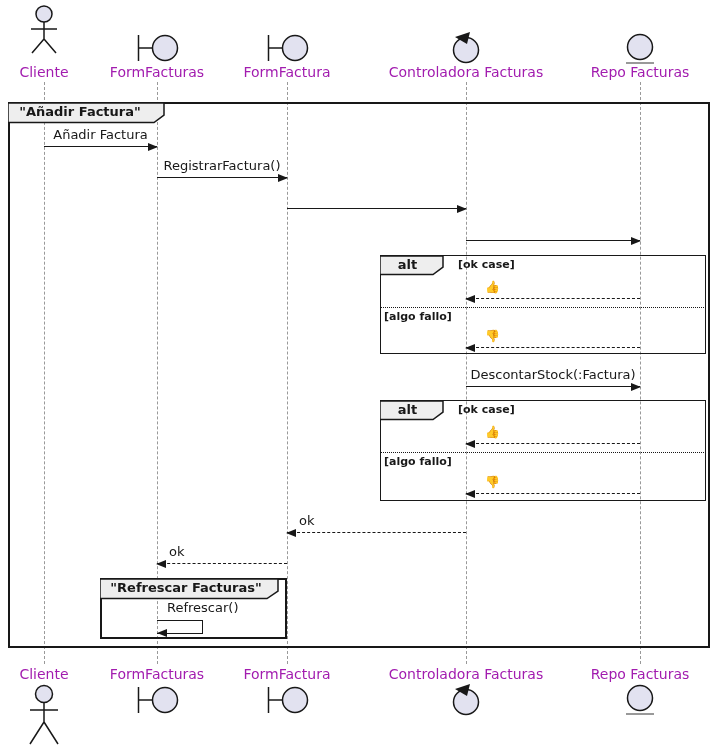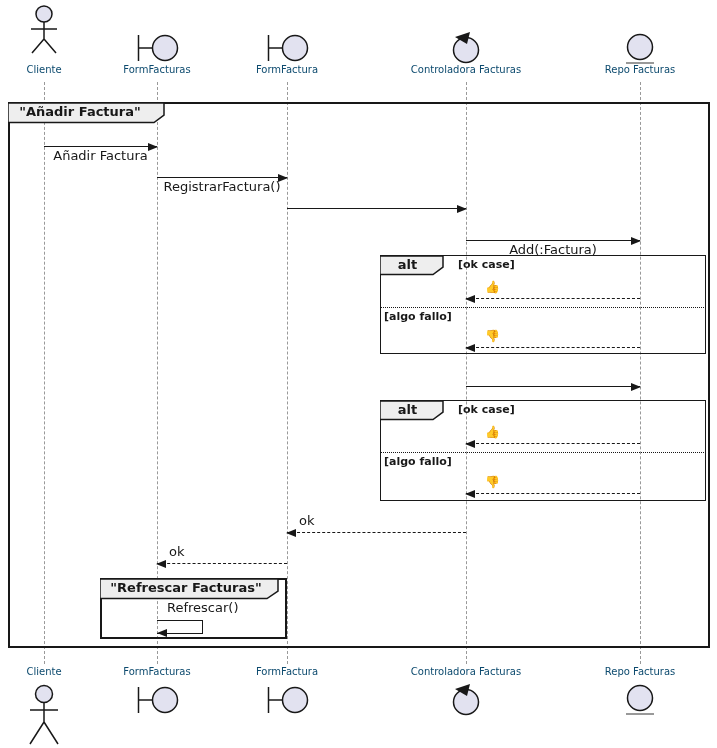--- a/index.html
+++ b/index.html
@@ -1,24 +1,24 @@
 <!DOCTYPE html>
 <html><head>
 <meta charset="utf-8">
 <style>
   html,body{margin:0;padding:0;background:#fff;}
   #canvas{position:relative;width:717px;height:748px;background:#fff;overflow:hidden;
           font-family:"DejaVu Sans","Liberation Sans",sans-serif;color:#181818;}
   .lifeline{position:absolute;width:0;border-left:1px dashed #999;}
-  .plabel{position:absolute;text-align:center;font-size:10px;color:#0c4a6e;white-space:nowrap;}
+  .plabel{position:absolute;text-align:center;font-size:14px;color:#a21caf;white-space:nowrap;}
   .frame{position:absolute;border:2px solid #181818;background:transparent;}
   .tab-svg{position:absolute;}
   .tab-title{position:absolute;font-size:13px;font-weight:bold;text-align:center;white-space:nowrap;}
   .msg-label{position:absolute;font-size:13px;white-space:nowrap;}
-  .msg-label.center{text-align:center;margin-top:21px;}
+  .msg-label.center{text-align:center;}
   .line-solid{position:absolute;height:0;border-top:1px solid #181818;}
   .line-dashed{position:absolute;height:0;border-top:1px dashed #181818;}
   .ah-r{position:absolute;right:-1px;top:-4px;width:0;height:0;
         border-top:4px solid transparent;border-bottom:4px solid transparent;border-left:10px solid #181818;}
   .ah-l{position:absolute;left:-1px;top:-4px;width:0;height:0;
         border-top:4px solid transparent;border-bottom:4px solid transparent;border-right:10px solid #181818;}
   .alt-box{position:absolute;border:1.5px solid #181818;}
   .guard{position:absolute;font-size:11px;font-weight:bold;white-space:nowrap;}
   .divider{position:absolute;height:0;border-top:1px dotted #181818;}
   .op-label{position:absolute;font-size:13px;font-weight:bold;text-align:center;}
@@ -91,21 +91,20 @@
 
   <div class="msg-label center" style="left:157px;top:158px;width:130px;">RegistrarFactura()</div>
   <div class="line-solid" style="left:157px;top:177px;width:130px;">
       <span class="ah-r"></span>
     </div>
 
   <div class="line-solid" style="left:287px;top:208px;width:179px;">
       <span class="ah-r"></span>
     </div>
 
-  <div class="msg-label center" style="left:466px;top:221px;width:174px;">Add(:Factura)</div>
   <div class="line-solid" style="left:466px;top:240px;width:174px;">
       <span class="ah-r"></span>
     </div>
 
   <div class="alt-box" style="left:380px;top:255px;width:324px;height:97px;"></div>
   <span class="tab-svg" style="left:380px;top:255px;">
     <svg width="65" height="21" viewBox="0 0 65 21">
       <polygon points="0,1 63,1 63,12 53,19.5 0,19.5" fill="#EEEEEE" stroke="#181818" stroke-width="1.5"></polygon>
     </svg>
   </span>
@@ -115,20 +114,21 @@
   <div class="line-dashed" style="left:466px;top:298px;width:174px;">
       <span class="ah-l"></span>
     </div>
   <div class="divider" style="left:380px;top:307px;width:324px;"></div>
   <div class="guard" style="left:384px;top:310px;">[algo fallo]</div>
   <div class="thumb" style="left:485px;top:330px;">👎</div>
   <div class="line-dashed" style="left:466px;top:347px;width:174px;">
       <span class="ah-l"></span>
     </div>
 
+  <div class="msg-label center" style="left:466px;top:367px;width:174px;">DescontarStock(:Factura)</div>
   <div class="line-solid" style="left:466px;top:386px;width:174px;">
       <span class="ah-r"></span>
     </div>
 
   <div class="alt-box" style="left:380px;top:400px;width:324px;height:99px;"></div>
   <span class="tab-svg" style="left:380px;top:400px;">
     <svg width="65" height="21" viewBox="0 0 65 21">
       <polygon points="0,1 63,1 63,12 53,19.5 0,19.5" fill="#EEEEEE" stroke="#181818" stroke-width="1.5"></polygon>
     </svg>
   </span>

